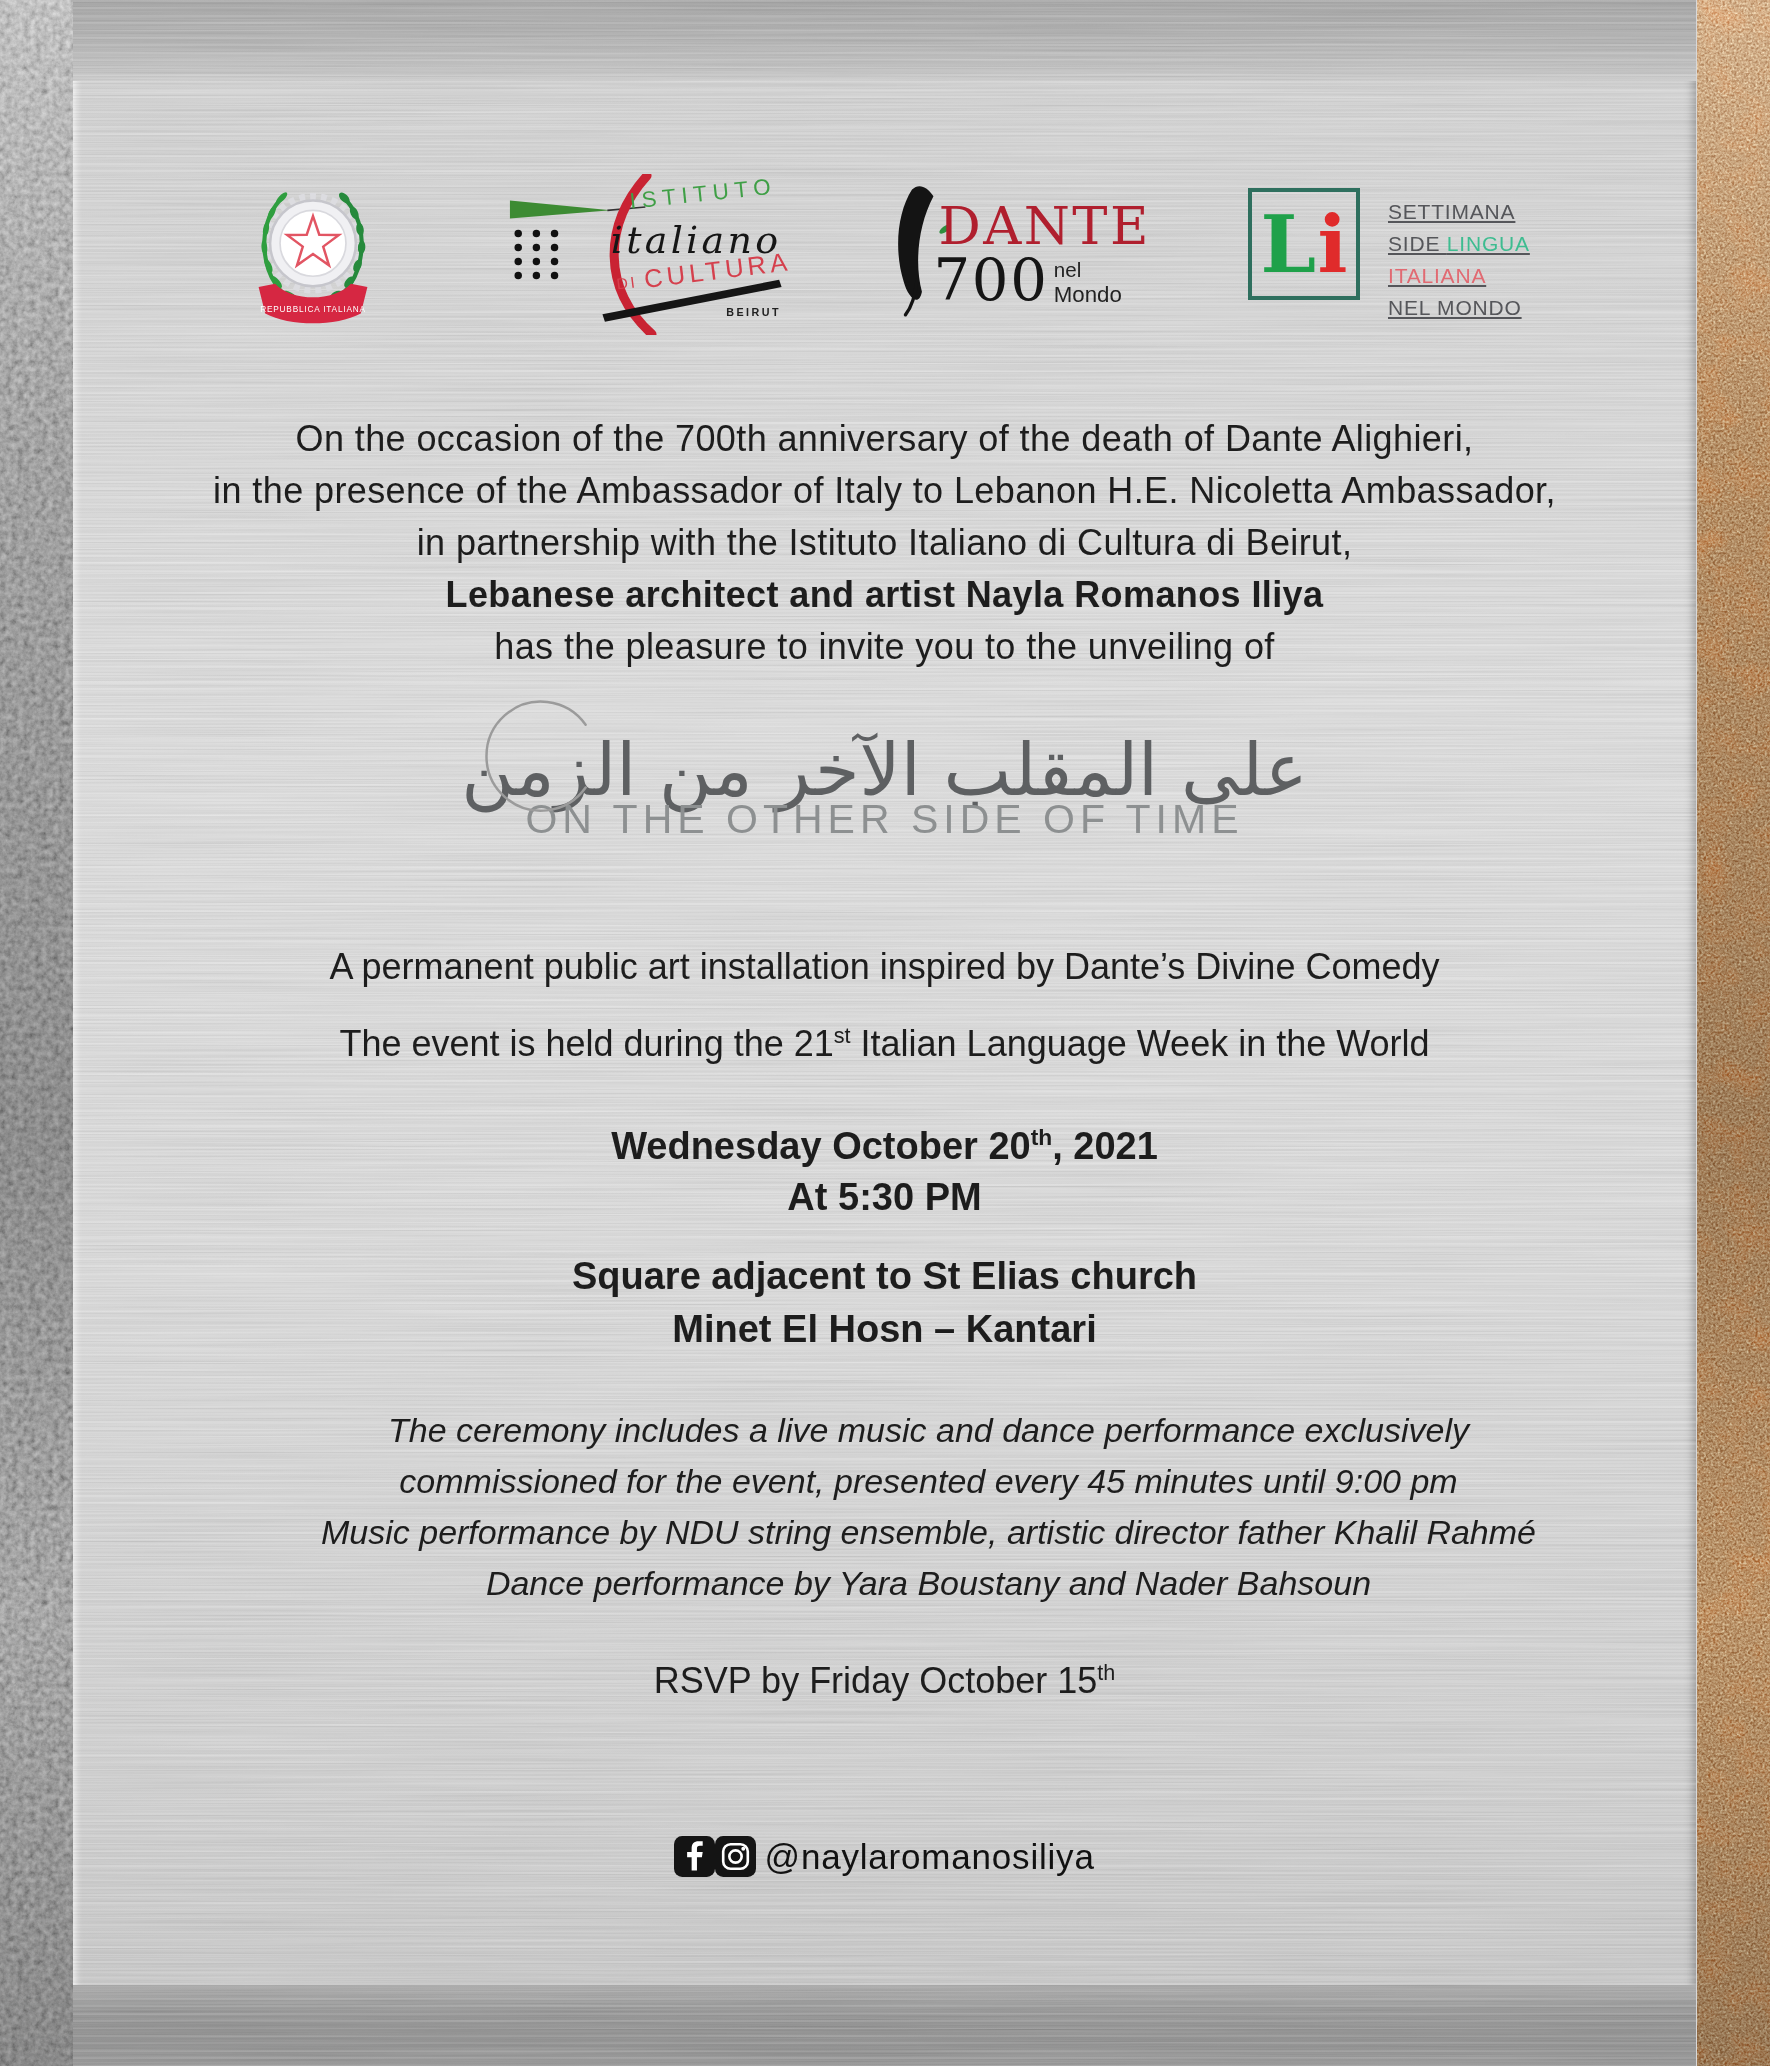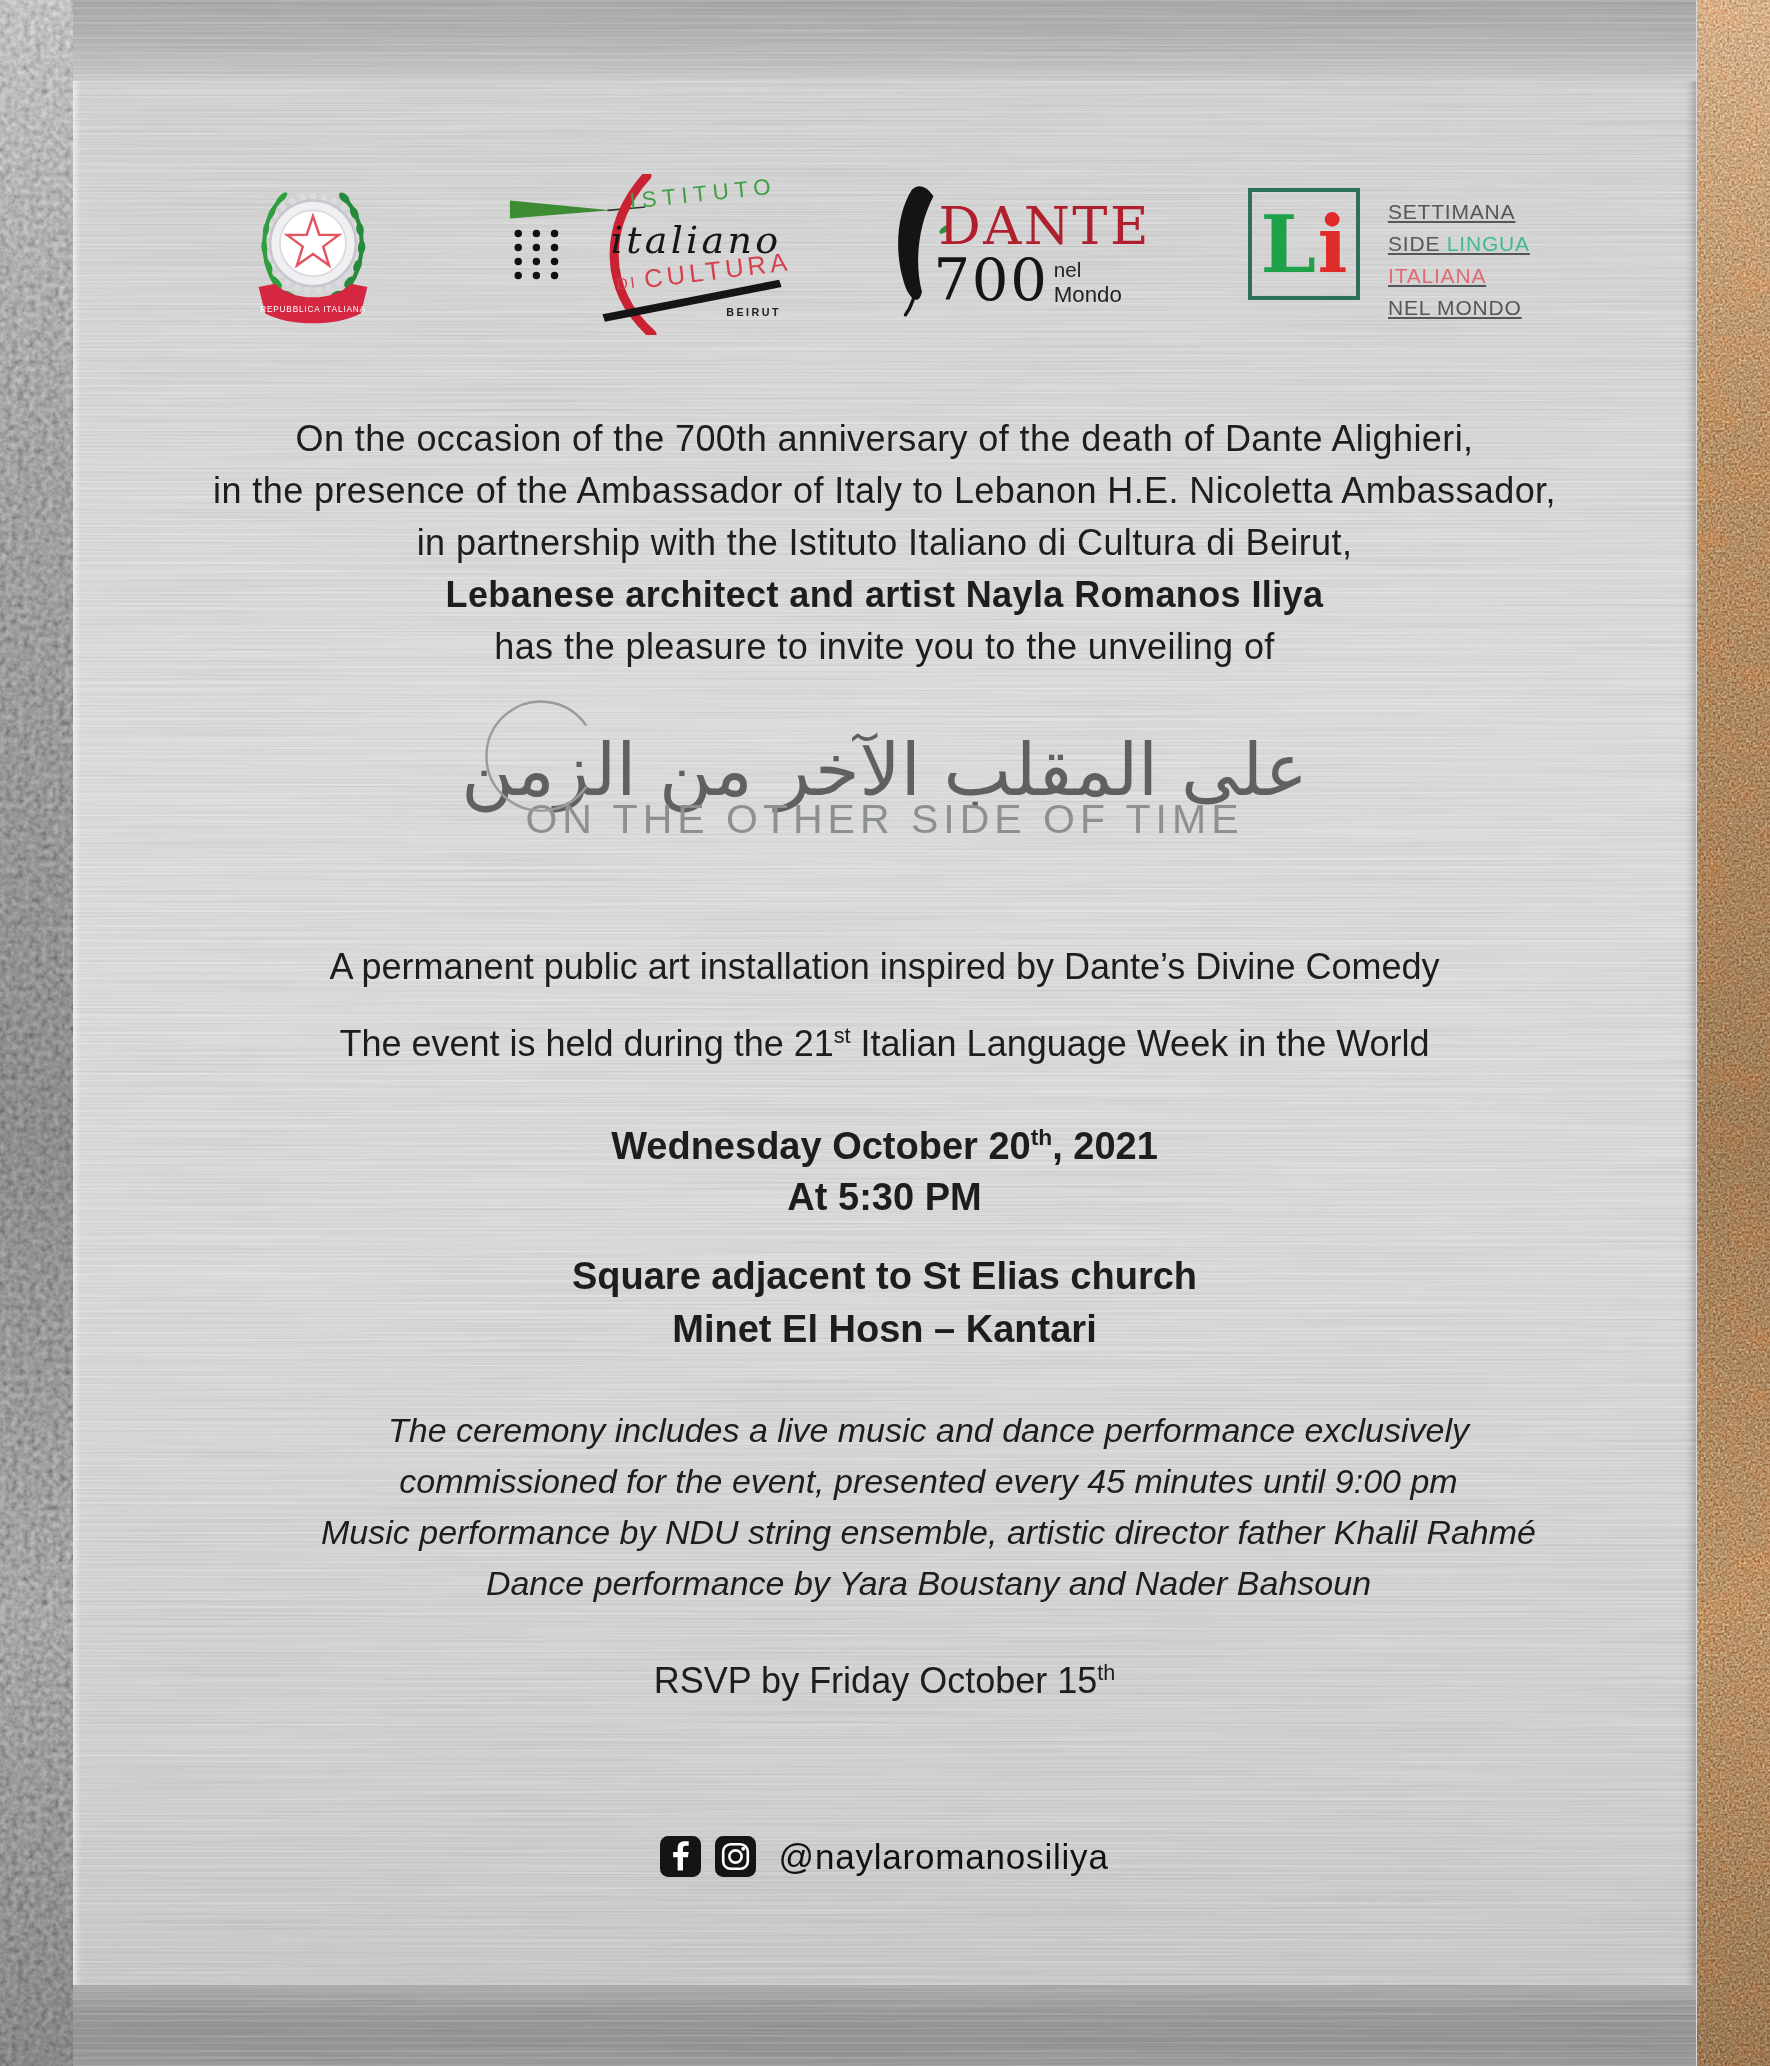--- a/index.html
+++ b/index.html
@@ -45,21 +45,21 @@
   .arabic-title{top:728px;font-family:"DejaVu Sans",sans-serif;font-size:72px;color:#5e6062;direction:rtl;}
   .english-title{top:796px;font-size:41px;letter-spacing:5px;color:#8d9091;}
   .arc-svg{position:absolute;left:406px;top:694px;z-index:2;}
   .line-installation{top:946px;font-size:36px;}
   .line-week{top:1023px;font-size:36px;}
   .block-date{top:1121px;font-size:38px;font-weight:bold;line-height:51px;}
   .block-venue{top:1250px;font-size:38px;font-weight:bold;line-height:53px;}
   .ceremony{top:1405px;font-size:34px;line-height:51px;font-style:italic;padding-left:44px;}
   .rsvp{top:1660px;font-size:36px;}
   sup{font-size:60%;vertical-align:super;line-height:0;}
-  .social-row{position:absolute;left:0;top:1836px;width:100%;display:flex;align-items:center;justify-content:center;gap:14px;}
+  .social-row{position:absolute;left:0;top:1836px;width:100%;display:flex;align-items:center;justify-content:center;gap:0;}
   .social-row .handle{font-size:35px;letter-spacing:0.8px;color:#111;margin-left:8.3px;}
   
 </style>
 </head>
 <body>
 
 <div id="poster">
 
   <div class="strip strip-left">
     <svg width="73" height="2066" viewBox="0 0 88 2500">

